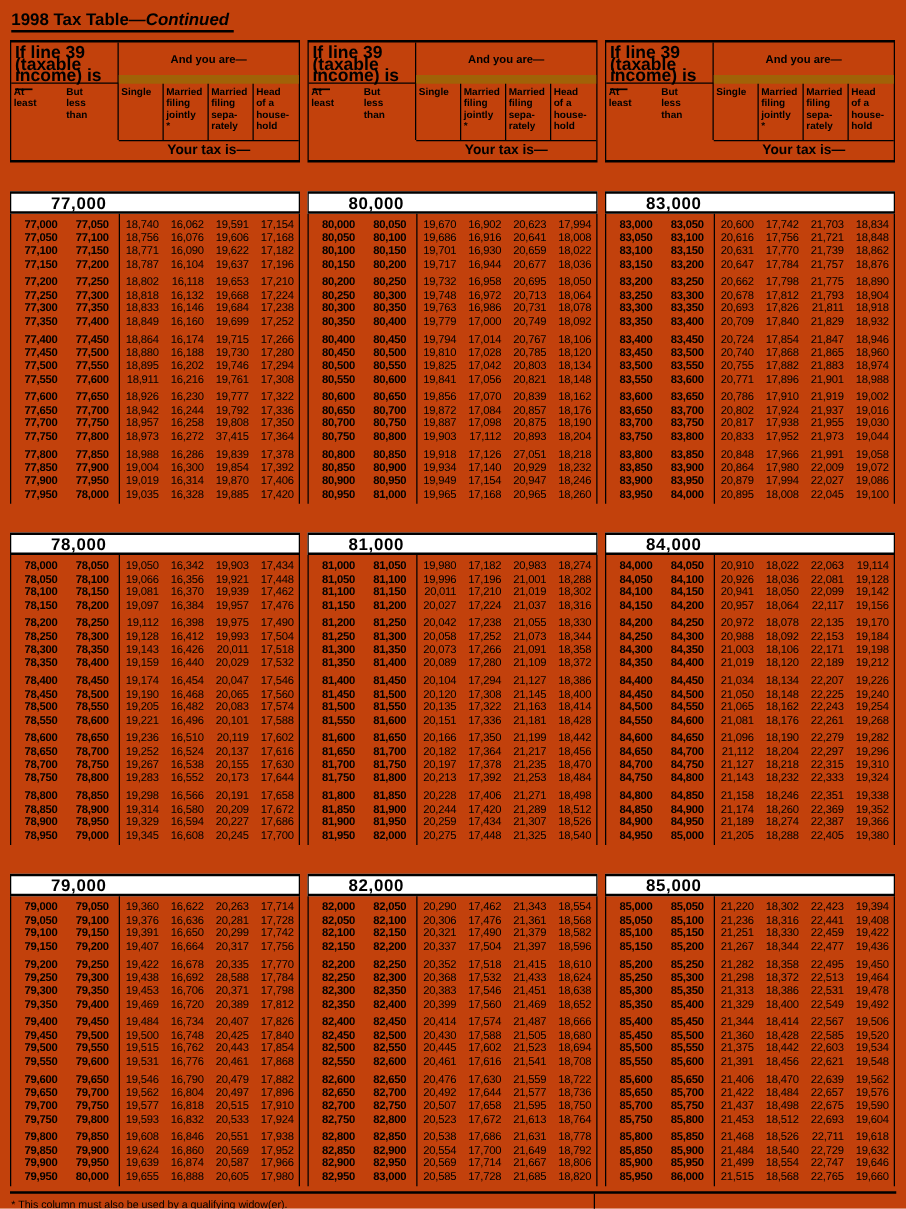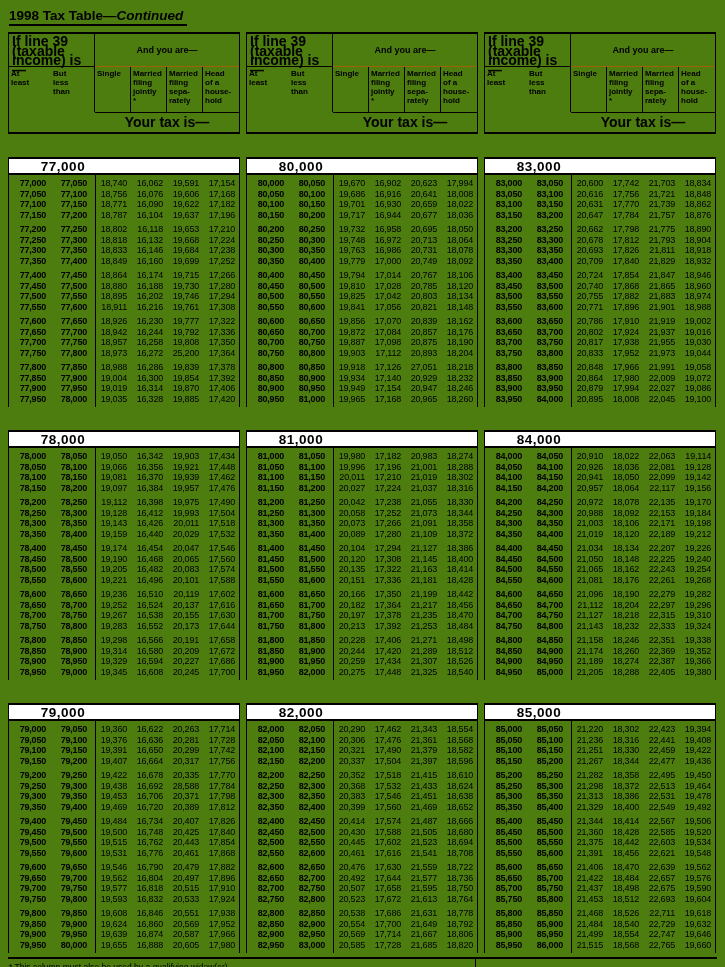--- a/index.html
+++ b/index.html
@@ -1,18 +1,18 @@
 <!DOCTYPE html>
 <html><head>
 <meta charset="utf-8">
 <style>
   html,body { margin:0; padding:0; background:#fff; }
   .page {
     width:725px; height:967px; box-sizing:border-box;
-    padding:6px 8px; background:#4d7c0f; color:#000;
+    padding:6px 8px; background:#c2410c; color:#000;
     font-family:"Liberation Sans", sans-serif; position:relative;
   }
   
   .title {
     display:inline-block; font-size:13.5px; font-weight:bold;
     border-bottom:2px solid #000; padding:0 4px 1px 0; margin:2px 0 6px 1px;
   }
   .title .cont { font-style:italic; }
 
   
@@ -24,32 +24,32 @@
     border:1px solid #000; border-top-width:2px; border-bottom-width:2px;
     display:grid; grid-template-columns:42px 44px 36px 36px 36px 1fr;
     font-weight:bold;
   }
   .h-income {
     grid-column:1/3; grid-row:1; border-right:1px solid #000; border-bottom:1px solid #000;
     padding:3px 2px 2px 3px; white-space:pre-line; font-size:14px; height:33px; box-sizing:border-box;
     line-height:9.5px;
   }
   .h-andyou {
-    grid-column:3/7; grid-row:1; border-bottom:1px solid #a16207;
+    grid-column:3/7; grid-row:1; border-bottom:7px solid #a16207;
     display:flex; align-items:center; justify-content:center; font-size:9px;text-align:right;
   }
   .h-col {
     grid-row:2; white-space:pre-line; font-size:8px; line-height:9px;
     padding:2px 1px 1px 2px; height:45px; box-sizing:border-box; border-right:1px solid #000;
   }
   .h-col.c0 { border-right:none; }
   .h-col.c5 { border-right:none; }
   .h-yourtax {
     grid-column:3/7; grid-row:3; border-top:1px solid #000;
-    text-align:center; font-size:14px; padding:1px 0 2px;
+    text-align:center; font-size:11px; padding:1px 0 2px;
   }
 
   
   .section { margin-top:23px; }
   .sec-head {
     border:1px solid #000; border-top-width:2px; border-bottom-width:2px;
     height:18px; box-sizing:border-box; display:flex; align-items:center; background:#fff;
   }
   .sec-head span { width:108px; text-align:center; font-weight:bold; font-size:13.5px; letter-spacing:0.5px; }
   .sec-body {
@@ -236,21 +236,21 @@
                 <span class="cell c2">18,957</span>
                 <span class="cell c3">16,258</span>
                 <span class="cell c4">19,808</span>
                 <span class="cell c5">17,350</span>
               </div>
               <div class="row">
                 <span class="cell c0">77,750</span>
                 <span class="cell c1">77,800</span>
                 <span class="cell c2">18,973</span>
                 <span class="cell c3">16,272</span>
-                <span class="cell c4">25,200</span>
+                <span class="cell c4">37,415</span>
                 <span class="cell c5">17,364</span>
               </div>
               <div class="row gap">
                 <span class="cell c0">77,800</span>
                 <span class="cell c1">77,850</span>
                 <span class="cell c2">18,988</span>
                 <span class="cell c3">16,286</span>
                 <span class="cell c4">19,839</span>
                 <span class="cell c5">17,378</span>
               </div>

